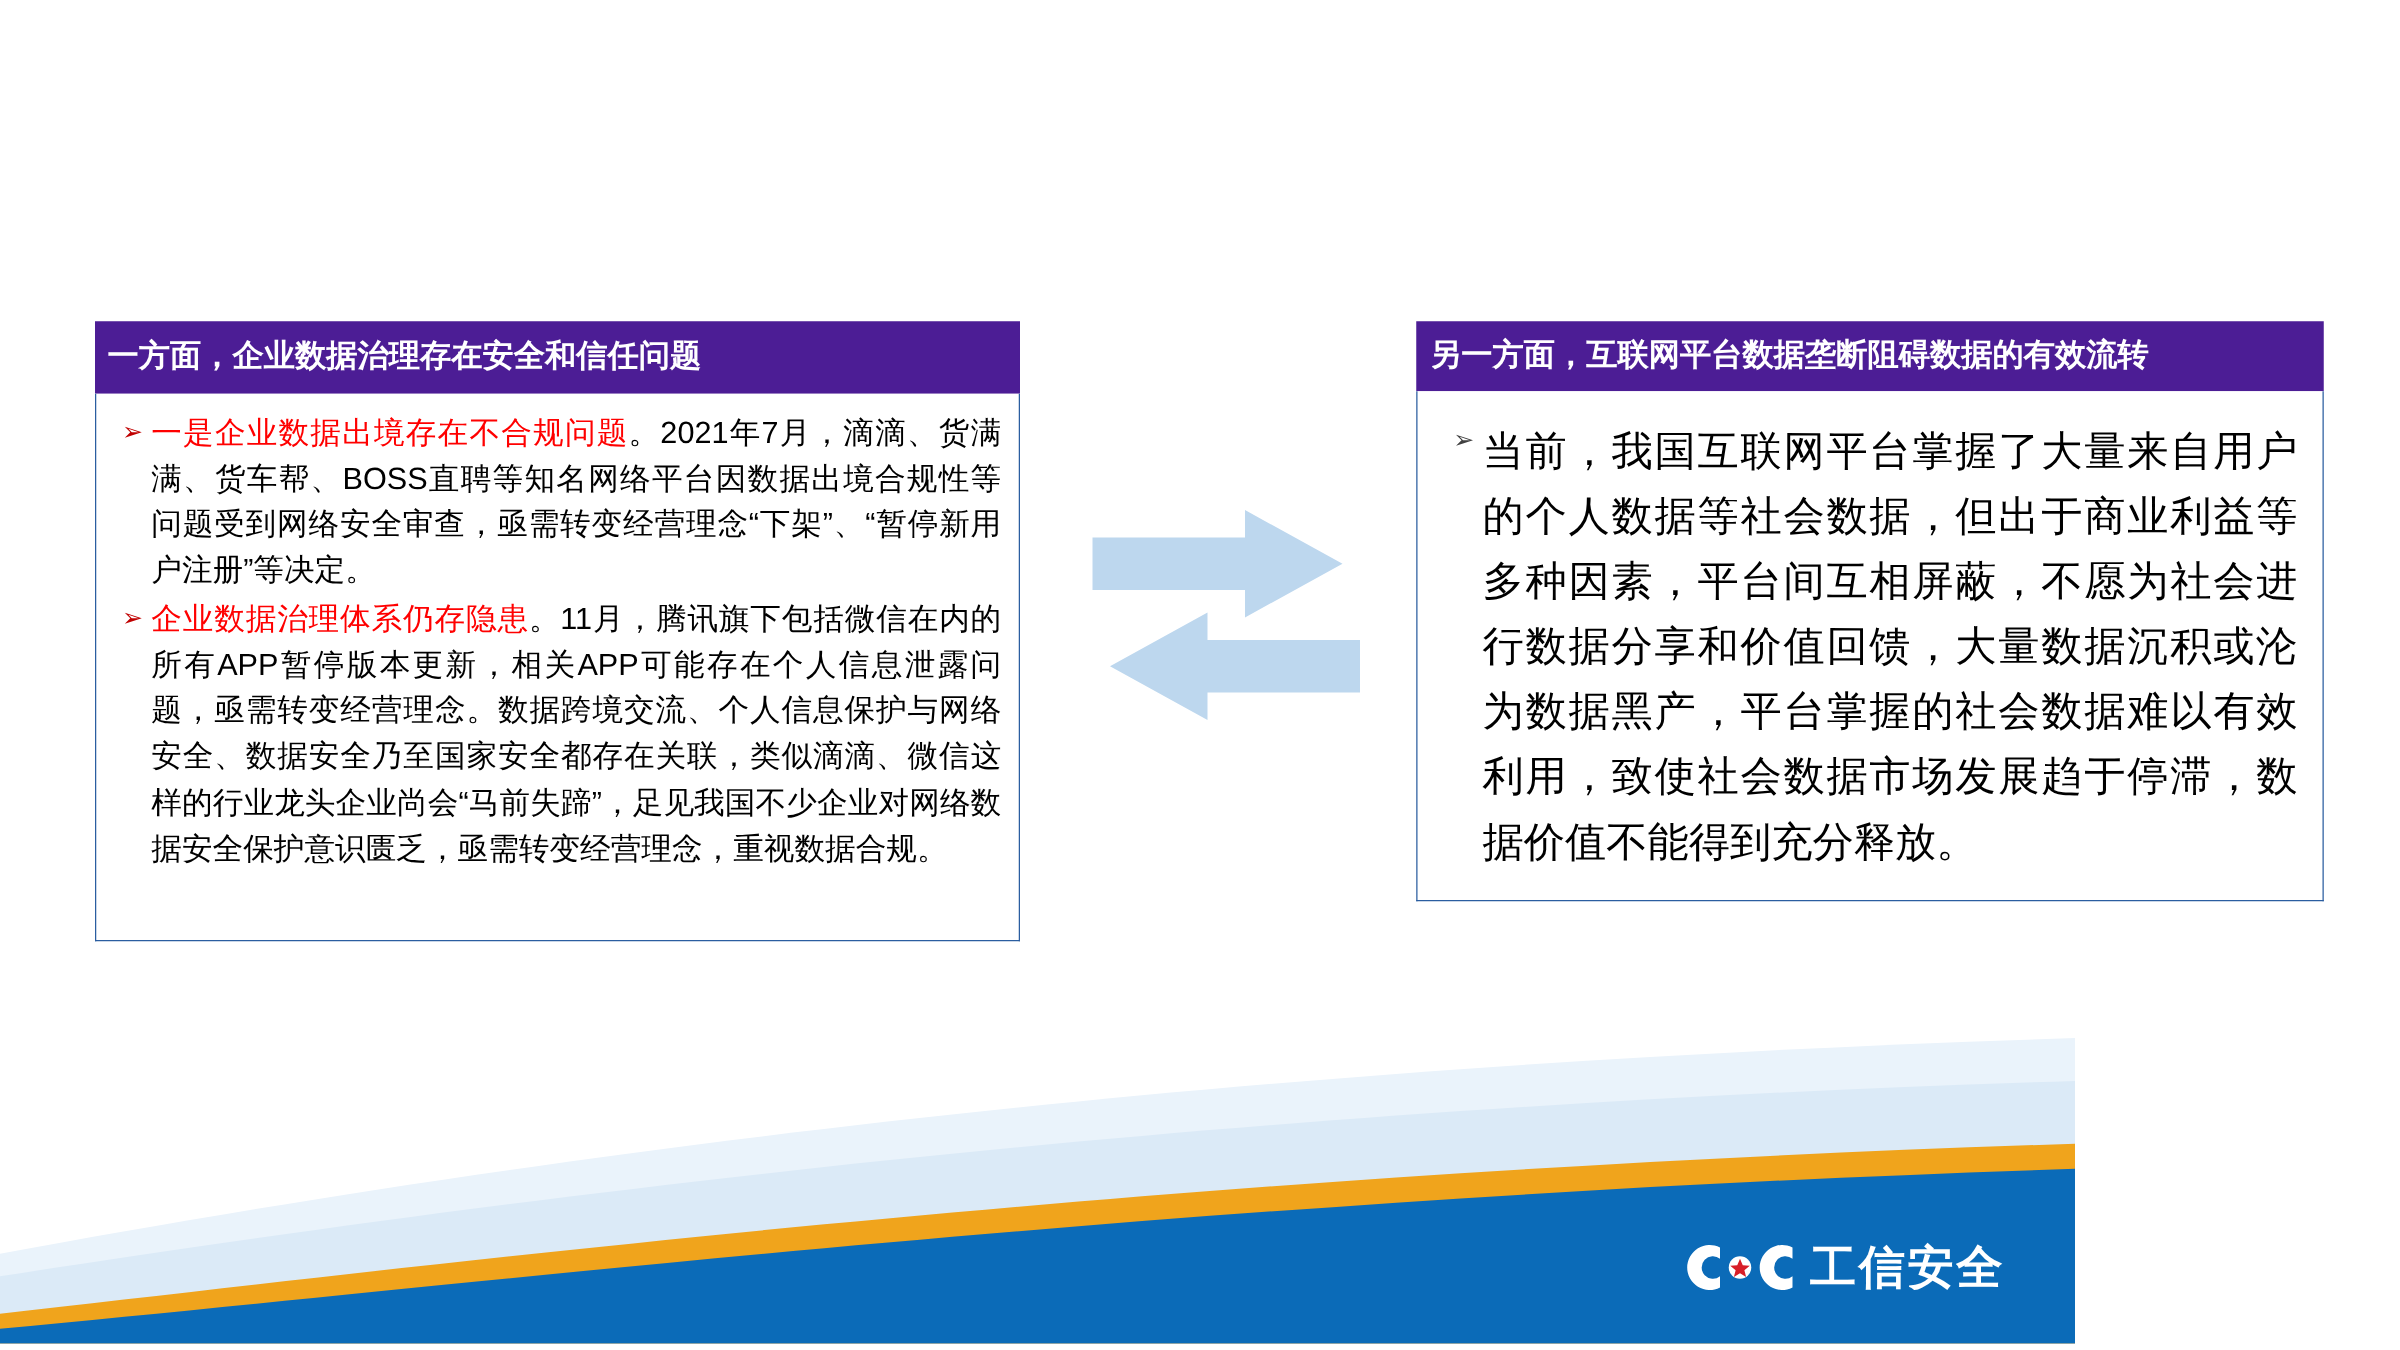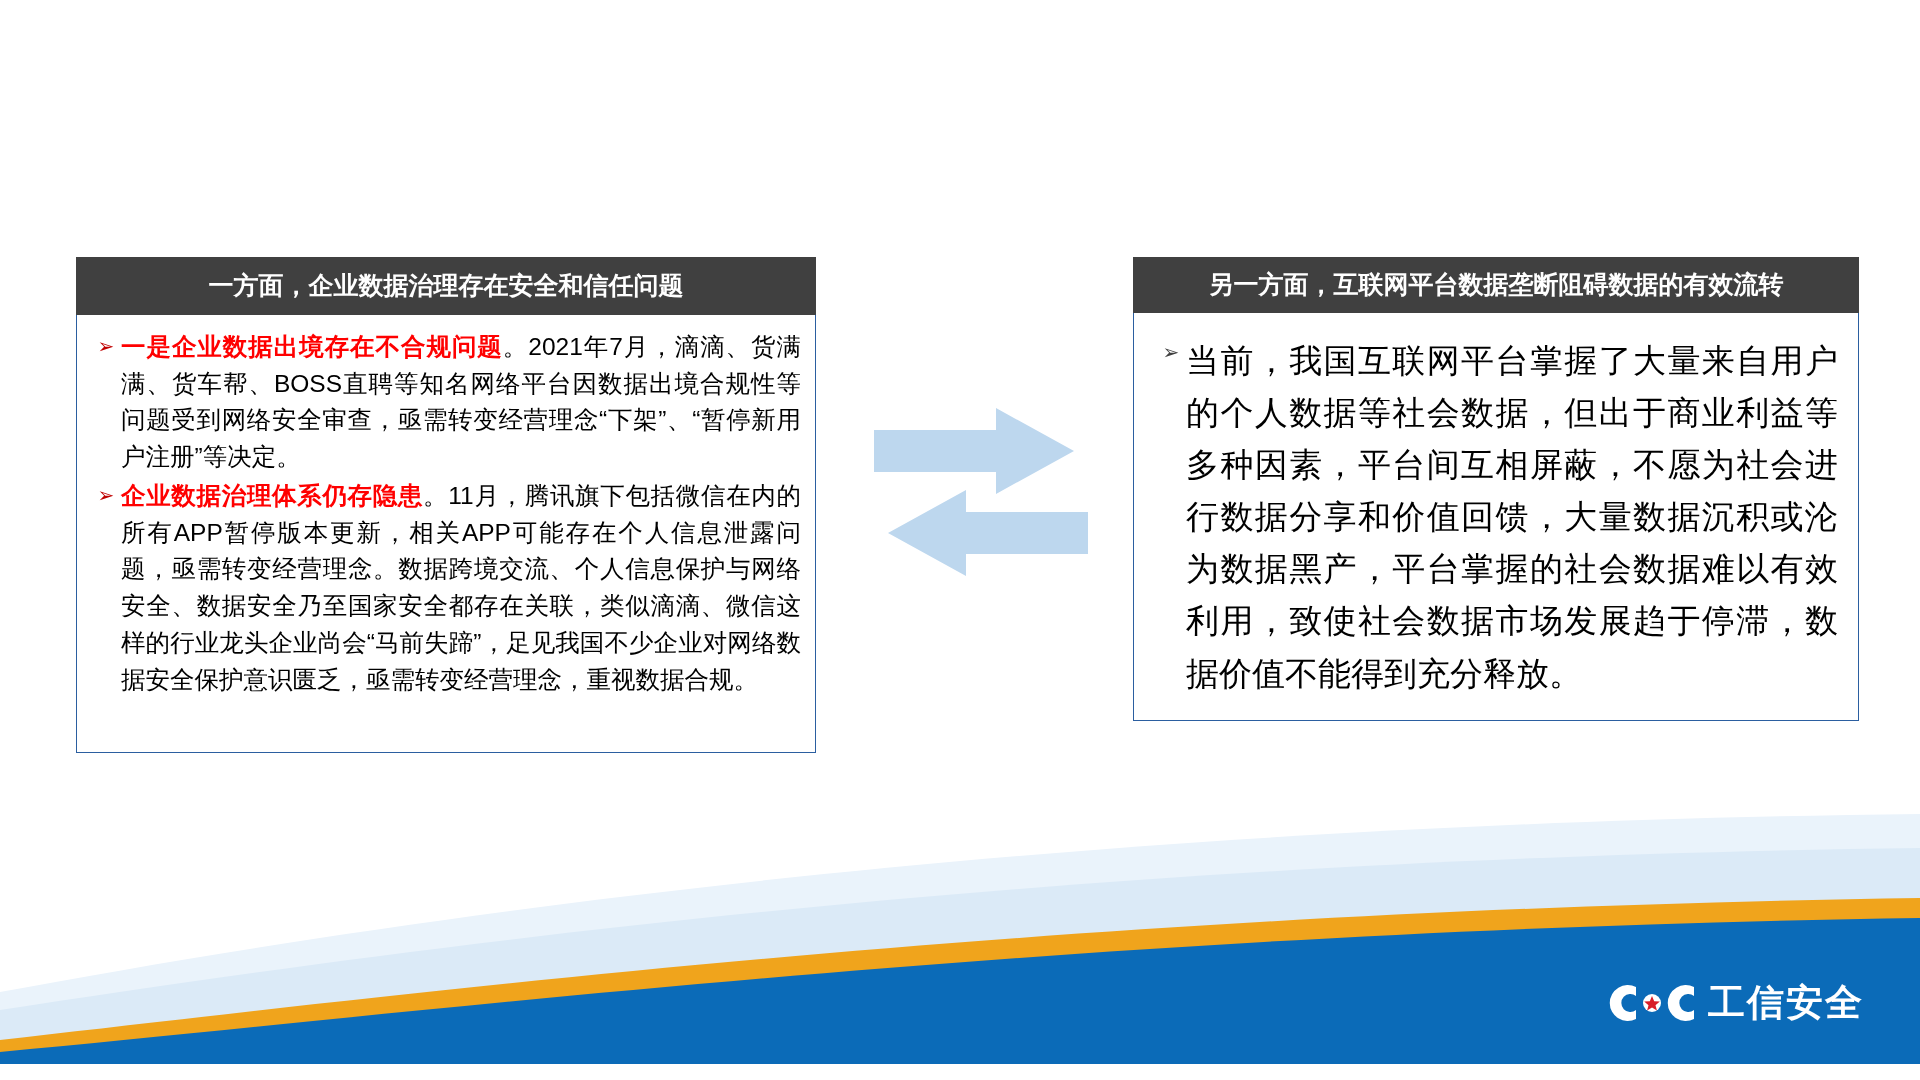--- a/index.html
+++ b/index.html
@@ -44,25 +44,24 @@
     top: 257px;
     width: 740px;
   }
   .panel-right {
     position: absolute;
     left: 1133px;
     top: 257px;
     width: 726px;
   }
   .panel-header {
-    background: #404040;
+    background: #4c1d95;
     color: #ffffff;
     font-size: 25px;
     font-weight: bold;
-    text-align: center;
     padding: 12px 10px;
     line-height: 1.35;
     box-sizing: border-box;
   }
   .panel-header.two-line {
     padding: 11px 11px;
   }
   .panel-body {
     border: 1px solid #2b5ea0;
     border-top: none;
@@ -96,38 +95,37 @@
     line-height: 1.5;
     color: #000000;
     text-align: justify;
   }
   .panel-right .bullet-text {
     font-size: 33px;
     line-height: 1.58;
   }
   .hl {
     color: #ff0000;
-    font-weight: bold;
   }
 
   
   .arrows {
     position: absolute;
     left: 866px;
     top: 400px;
     width: 230px;
     height: 200px;
   }
 
   
   .bottom-deco {
     position: absolute;
     left: 0;
-    bottom: 16px;
-    width: 1920px;
+    bottom: 5px;
+    width: 1660px;
     height: 250px;
     overflow: hidden;
   }
   .logo {
     position: absolute;
     right: 56px;
     bottom: 36px;
     display: flex;
     align-items: center;
     gap: 10px;

